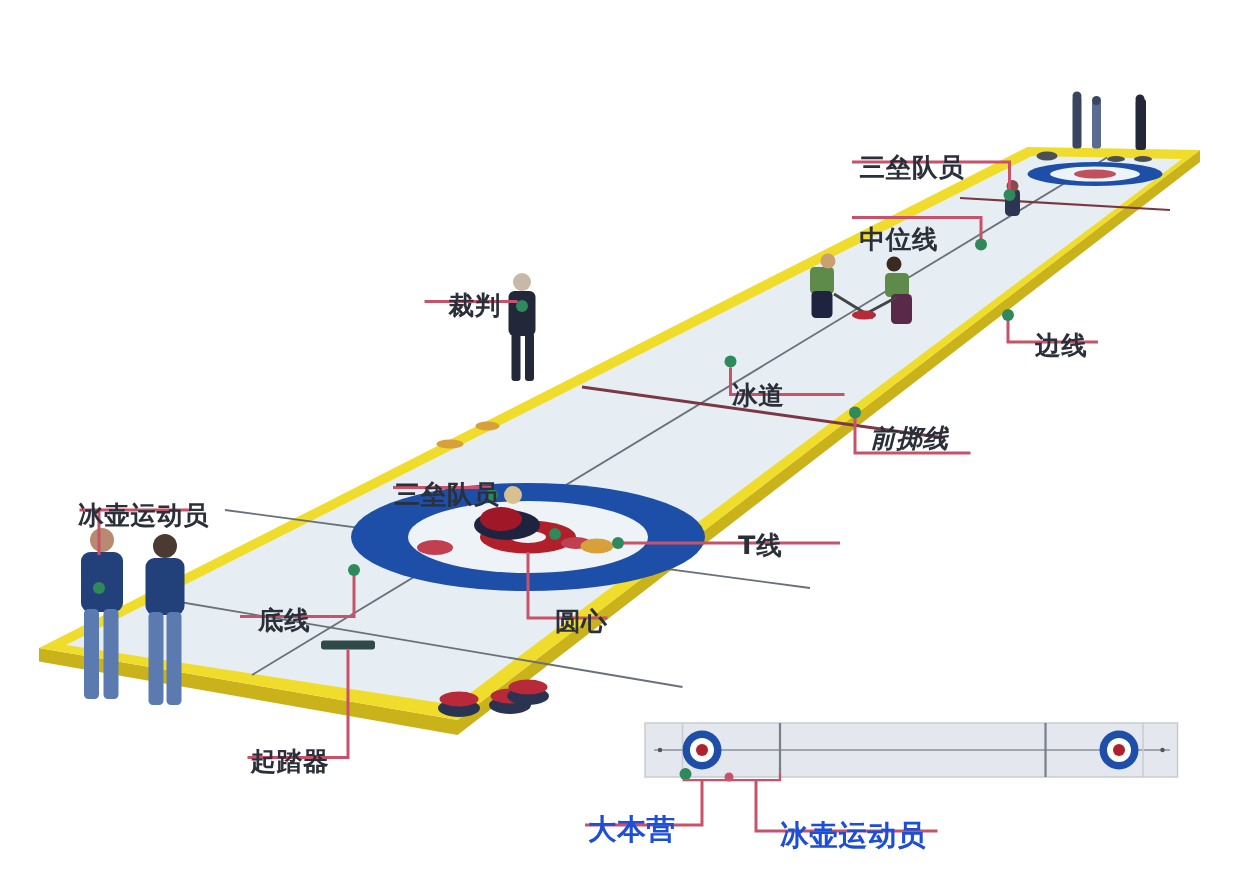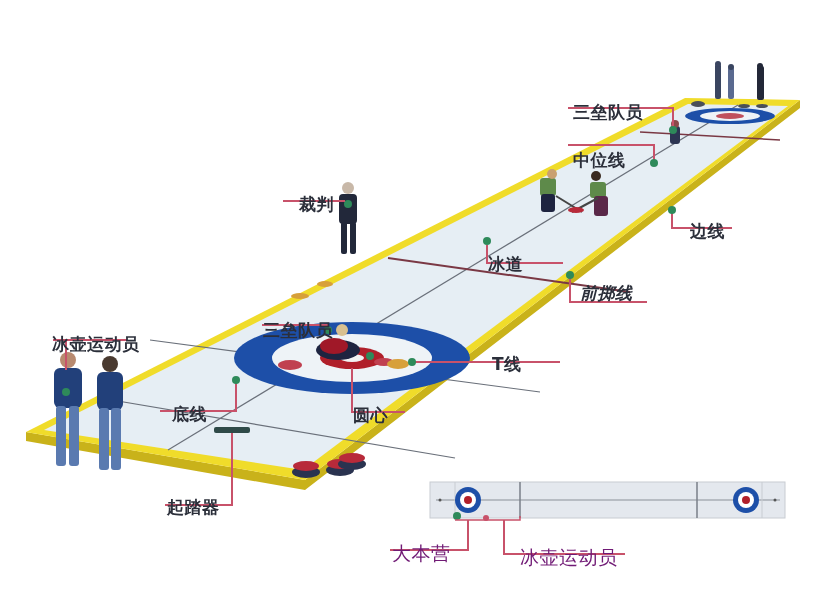--- a/index.html
+++ b/index.html
@@ -2,21 +2,21 @@
 <html><head>
   <meta charset="utf-8">
   <style>
     html, body { margin: 0; padding: 0; background: #ffffff; }
     body { width: 840px; height: 589px; position: relative; overflow: hidden;
            font-family: "DejaVu Sans", sans-serif; }
     #scene { position: absolute; left: 0; top: 0; width: 840px; height: 589px; }
     .label { position: absolute; font-family: "DejaVu Sans", sans-serif; font-weight: bold;
              color: #2b2f3a; font-size: 17px; line-height: 1; white-space: nowrap;
              letter-spacing: 0.5px; margin-top: 16px; }
-    .label.big { font-size: 19px; font-weight: normal; color: #701a75; }
+    .label.big { font-size: 19px; font-weight: bold; color: #1d4ed8; }
   </style>
 </head>
 <body>
 
 <svg id="scene" viewBox="0 0 840 589" xmlns="http://www.w3.org/2000/svg">
 
   <g>
     <polygon points="26,432 305,480 800,100 800,108 305,490 26,441" fill="#c9b21a"></polygon>
     <polygon points="26,432 685,98 800,100 305,480" fill="#f0dc2a"></polygon>
     <polygon points="44,430 688,104 788,106 303,470" fill="#e6eef4"></polygon>
@@ -171,16 +171,16 @@
 <div class="label" style="left:573px; top:88px;">三垒队员</div>
 <div class="label" style="left:573px; top:136px;">中位线</div>
 <div class="label" style="left:299px; top:180px;">裁判</div>
 <div class="label" style="left:690px; top:208px;font-family:Liberation Mono, monospace;">边线</div>
 <div class="label" style="left:488px; top:240px;text-align:right;">冰道</div>
 <div class="label" style="left:580px; top:269px;font-style:italic;">前掷线</div>
 <div class="label" style="left:52px; top:320px;">冰壶运动员</div>
 <div class="label" style="left:263px; top:306px;">三垒队员</div>
 <div class="label" style="left:492px; top:340px;">T线</div>
 <div class="label" style="left:172px; top:390px;">底线</div>
-<div class="label" style="left:353px; top:391px;">圆心</div>
-<div class="label" style="left:167px; top:484px;font-family:Liberation Mono, monospace;">起踏器</div>
+<div class="label" style="left:370px; top:391px;">圆心</div>
+<div class="label" style="left:167px; top:484px;">起踏器</div>
 <div class="label big" style="left:392px; top:528px;">大本营</div>
 <div class="label big" style="left:520px; top:532px;">冰壶运动员</div>
 
 </body></html>

